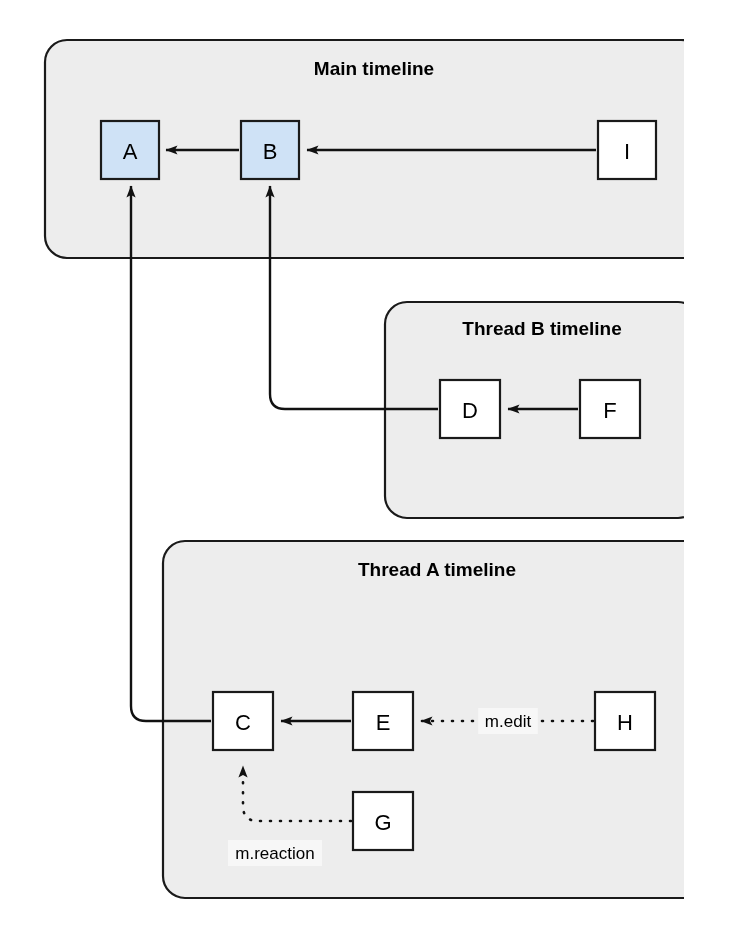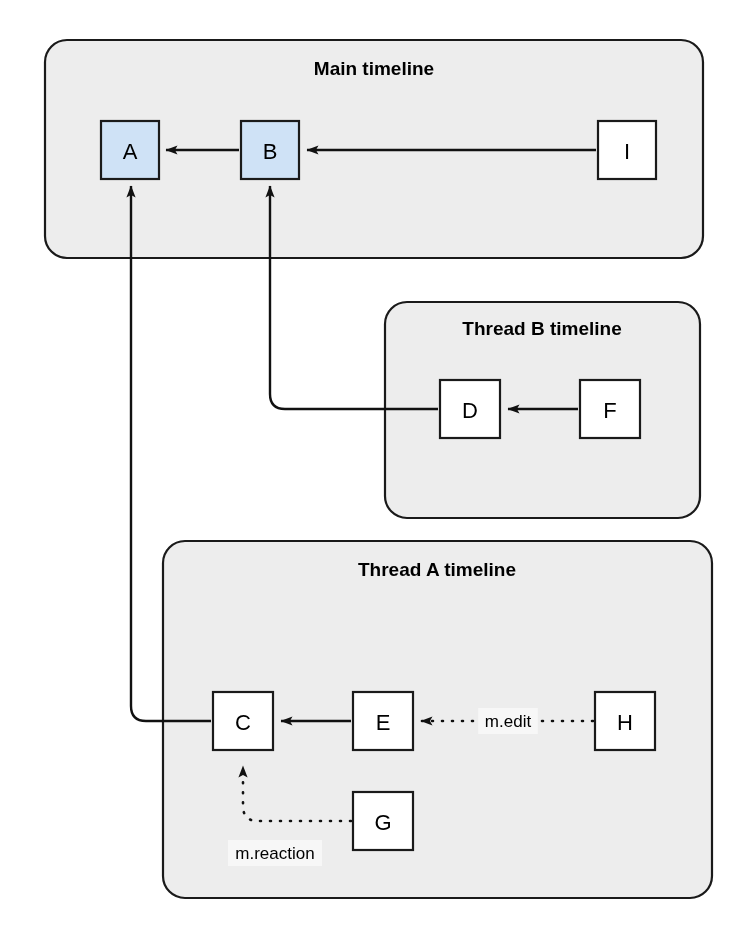--- a/index.html
+++ b/index.html
@@ -6,21 +6,21 @@
   html, body {
     margin: 0;
     padding: 0;
     background: #ffffff;
   }
   body {
     font-family: "Liberation Sans", sans-serif;
   }
   #canvas {
     position: relative;
-    width: 756px;
+    width: 684px;
     height: 942px;
     background: #ffffff;
     overflow: hidden;
   }
   #diagram-svg {
     position: absolute;
     left: 0;
     top: 0;
     width: 756px;
     height: 942px;

